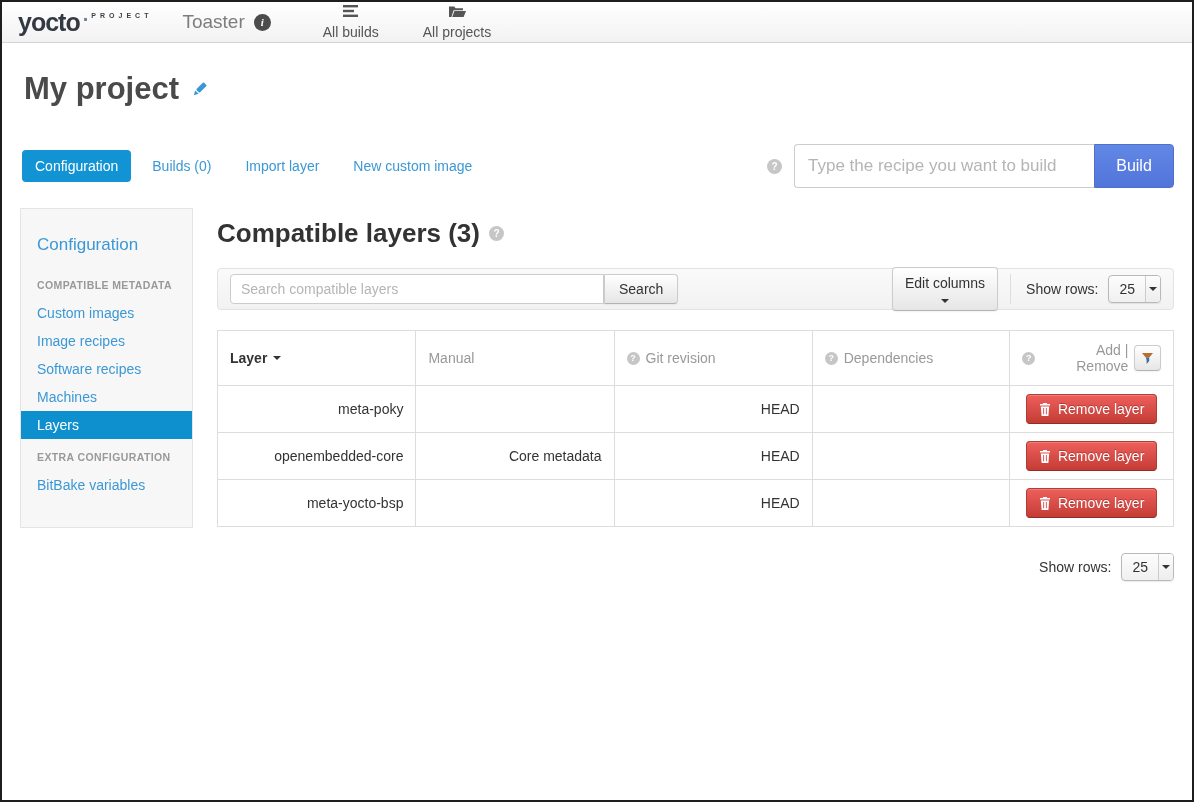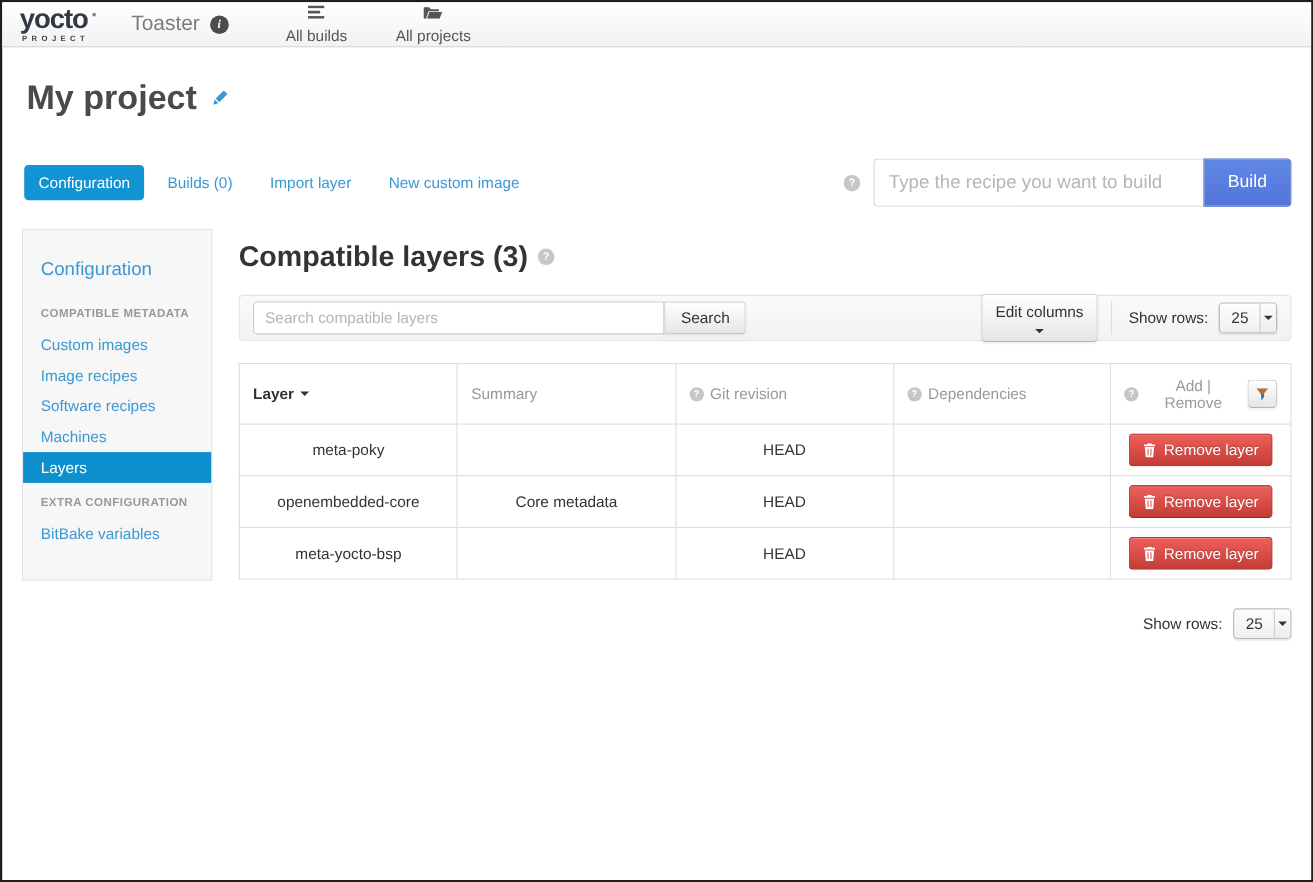--- a/index.html
+++ b/index.html
@@ -2,21 +2,21 @@
 <html><head>
 <meta charset="utf-8">
 <style>
   * { box-sizing: border-box; margin: 0; padding: 0; }
   html,body { background:#fff; }
   body { font-family:"Liberation Sans","DejaVu Sans",sans-serif; color:#333; }
   .viewport { width:1194px; height:802px; border:2px solid #1e1e1e; background:#fff; overflow:hidden; position:relative; }
 
   
   .navbar { height:41px; background:linear-gradient(#ffffff,#f2f2f2); border-bottom:1px solid #d4d4d4; display:flex; align-items:center; padding-left:16px; }
-  .brand { display:flex; flex-direction:column; line-height:1; margin-right:30px; cursor:pointer; }
+  .brand { display:flex; flex-direction:row; line-height:1; margin-right:30px; cursor:pointer; }
   .brand-top { display:flex; align-items:flex-start; }
   .logo-text { font-weight:bold; font-size:25px; color:#333942; letter-spacing:-1px; }
   .logo-dot { font-size:20px; color:#71808f; margin-left:3px; line-height:0.9; font-weight:bold; }
   .logo-sub { font-size:7px; font-weight:bold; letter-spacing:4px; color:#3a424d; margin-top:2px; padding-left:2px; }
   .app-name { color:#7d7d7d; font-size:19px; margin-right:9px; }
   .info-icon { width:17px; height:17px; border-radius:50%; background:#4c4c4c; color:#fff; font-size:11px; font-weight:bold; font-style:italic; display:flex; align-items:center; justify-content:center; font-family:"Liberation Serif",serif; }
   .nav-links { display:flex; margin-left:52px; }
   .nav-link { display:flex; align-items:center; gap:7px; color:#555; font-size:14px; text-decoration:none; margin-right:44px; cursor:pointer;flex-direction:column; }
   .navbar-right { margin-left:auto; display:flex; align-items:center; height:100%; }
   .btn { display:inline-flex; align-items:center; justify-content:center; border:1px solid #ccc; border-bottom-color:#b3b3b3; border-radius:4px; background:linear-gradient(#ffffff,#e6e6e6); color:#333; font-size:14px; cursor:pointer; box-shadow:inset 0 1px 0 rgba(255,255,255,.2), 0 1px 2px rgba(0,0,0,.05); font-family:inherit; }
@@ -59,21 +59,21 @@
   .edit-columns-btn { padding:7px 12px; gap:8px;flex-direction:column; }
   .caret-down { width:0; height:0; border-left:4px solid transparent; border-right:4px solid transparent; border-top:4px solid #333; display:inline-block; }
   .panel-divider { width:1px; height:30px; background:#ddd; margin:0 15px 0 12px; }
   .show-rows-label { font-size:14px; color:#333; margin-right:10px; }
   .select { display:inline-flex; align-items:stretch; height:28px; border:1px solid #b9b9b9; border-radius:4px; background:linear-gradient(#fdfdfd,#f0f0f0); overflow:hidden; cursor:pointer; box-shadow:0 1px 1px rgba(0,0,0,.08); }
   .select-value { display:flex; align-items:center; padding:0 10px; font-size:14px; color:#333; min-width:30px; }
   .select-caret { border-left:1px solid #ccc; width:15px; display:flex; align-items:center; justify-content:center; background:linear-gradient(#fcfcfc,#ededed); }
 
   
   table.layers { width:100%; border-collapse:collapse; margin-top:20px; }
-  .layers th, .layers td { border:1px solid #ddd; text-align:center; font-size:14px; }
+  .layers th, .layers td { border:1px solid #ddd; text-align:right; font-size:14px; }
   .layers th { padding:11px 12px; font-weight:normal; color:#999; }
   .layers th .th-inner { display:flex; align-items:center; gap:6px; }
   .layers th.col-layer { color:#333; font-weight:bold; }
   .layers td { padding:14px 12px; color:#333; height:47px; }
   .col-layer { width:199px; } .col-summary { width:199px; } .col-git { width:199px; } .col-deps { width:198px; }
   .col-action { width:164px; }
   .layers td.action-cell { padding:8px 10px; text-align:center; }
   .filter-btn { width:27px; height:26px; margin-left:auto; padding:0; }
   .remove-btn { display:inline-flex; align-items:center; gap:7px; background:linear-gradient(#ee5f5b,#c43c35); border:1px solid #b23b33; border-bottom-color:#8e2e28; border-radius:4px; color:#fff; font-size:14px; padding:6px 12px; cursor:pointer; text-shadow:0 -1px 0 rgba(0,0,0,.25); box-shadow:inset 0 1px 0 rgba(255,255,255,.2); font-family:inherit; }
 
@@ -192,21 +192,21 @@
           <thead>
             <tr>
               <th class="col-layer">
                 <span class="th-inner">
                   <span>Layer</span>
                   <span class="caret-down"></span>
                 </span>
               </th>
               <th class="col-summary">
                 <span class="th-inner">
-                    <span>Summary</span>
+                    <span>Manual</span>
                   </span>
               </th>
               <th class="col-git">
                 <span class="th-inner">
                   <span class="help-icon" style="width:13px;height:13px;font-size:9px;">?</span>
                   <span>Git revision</span>
                 </span>
               </th>
               <th class="col-deps">
                 <span class="th-inner">

